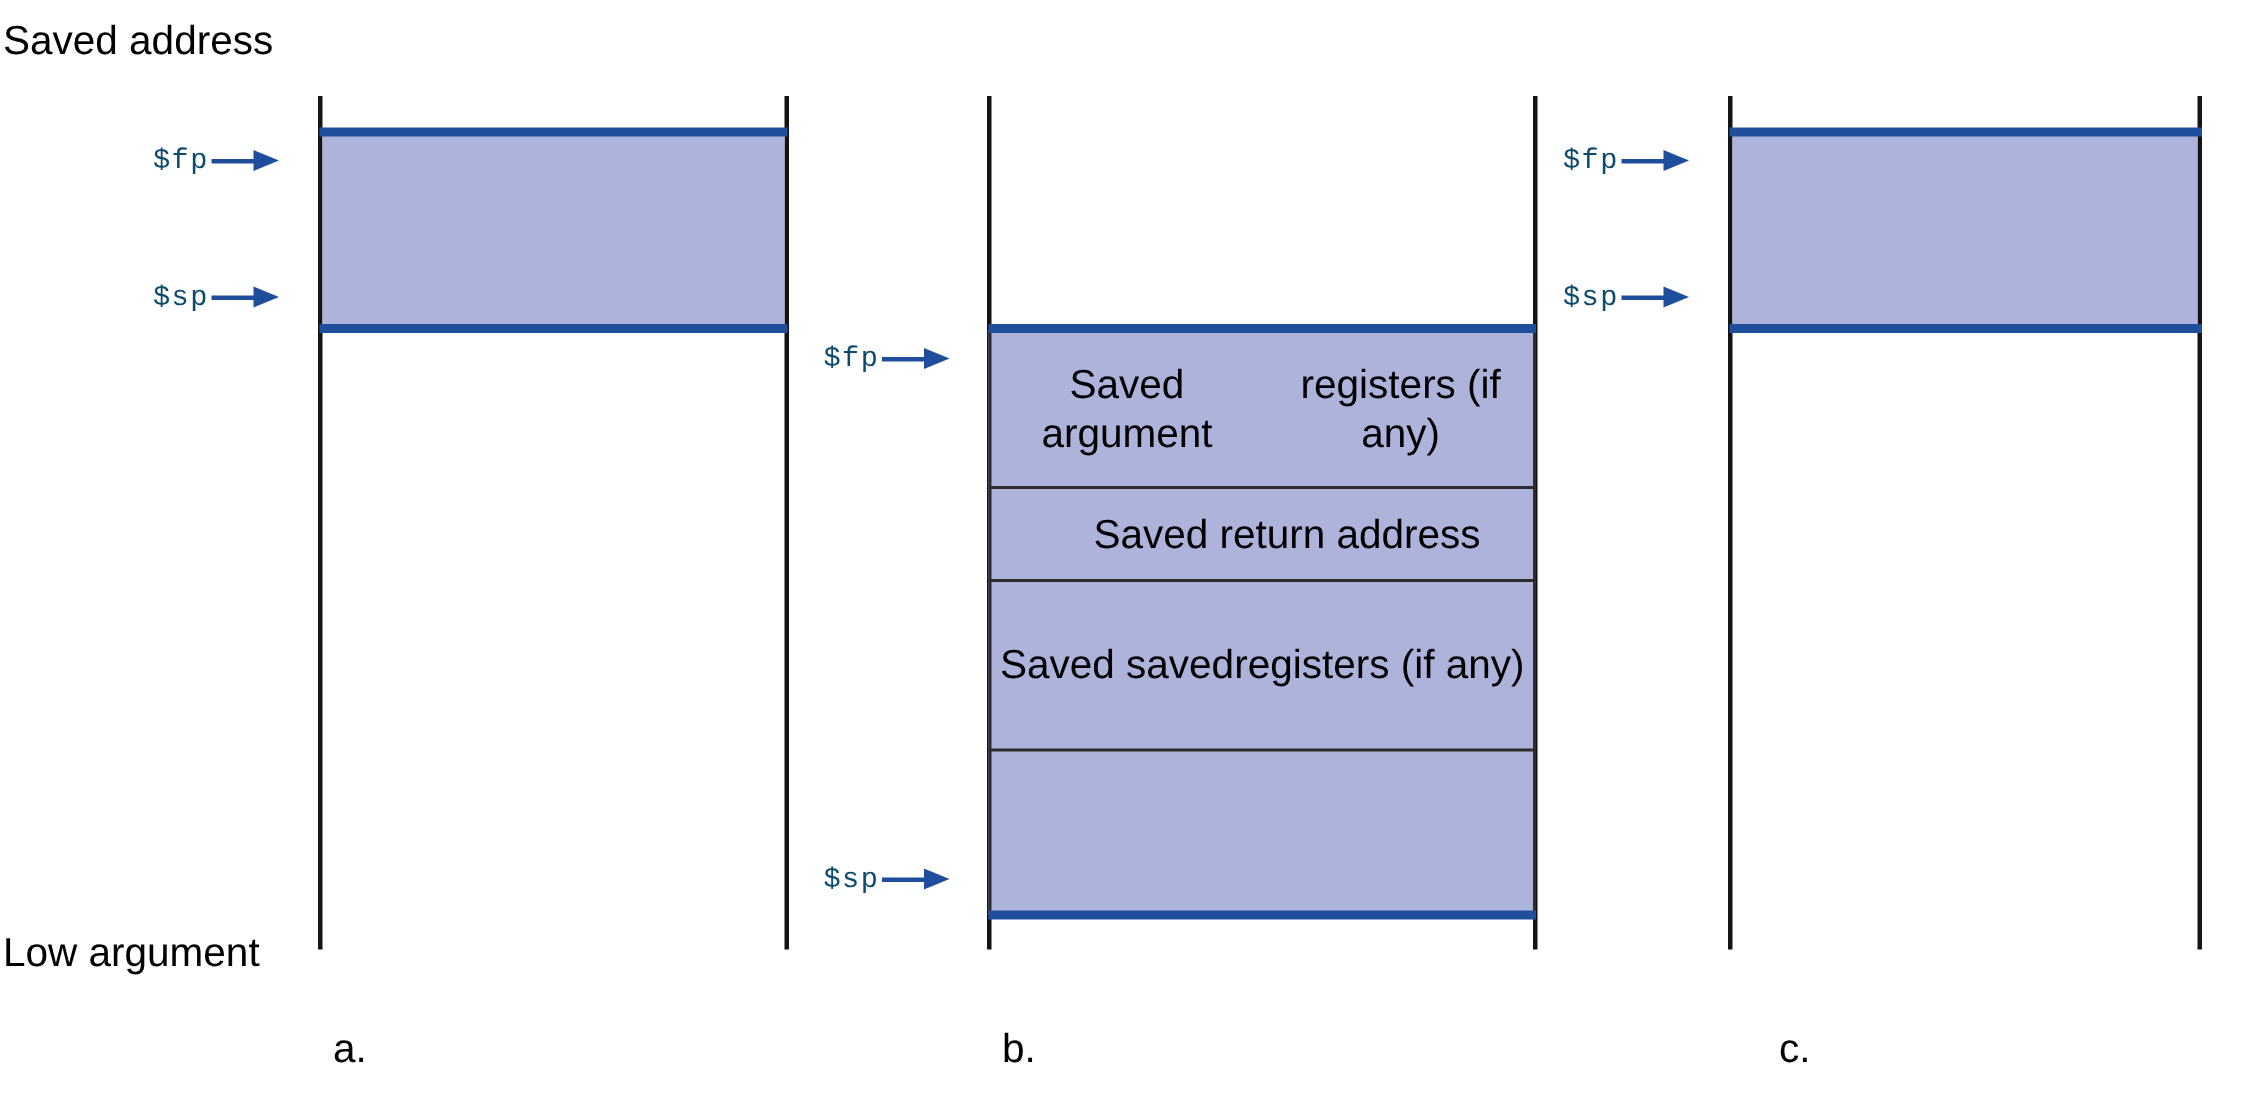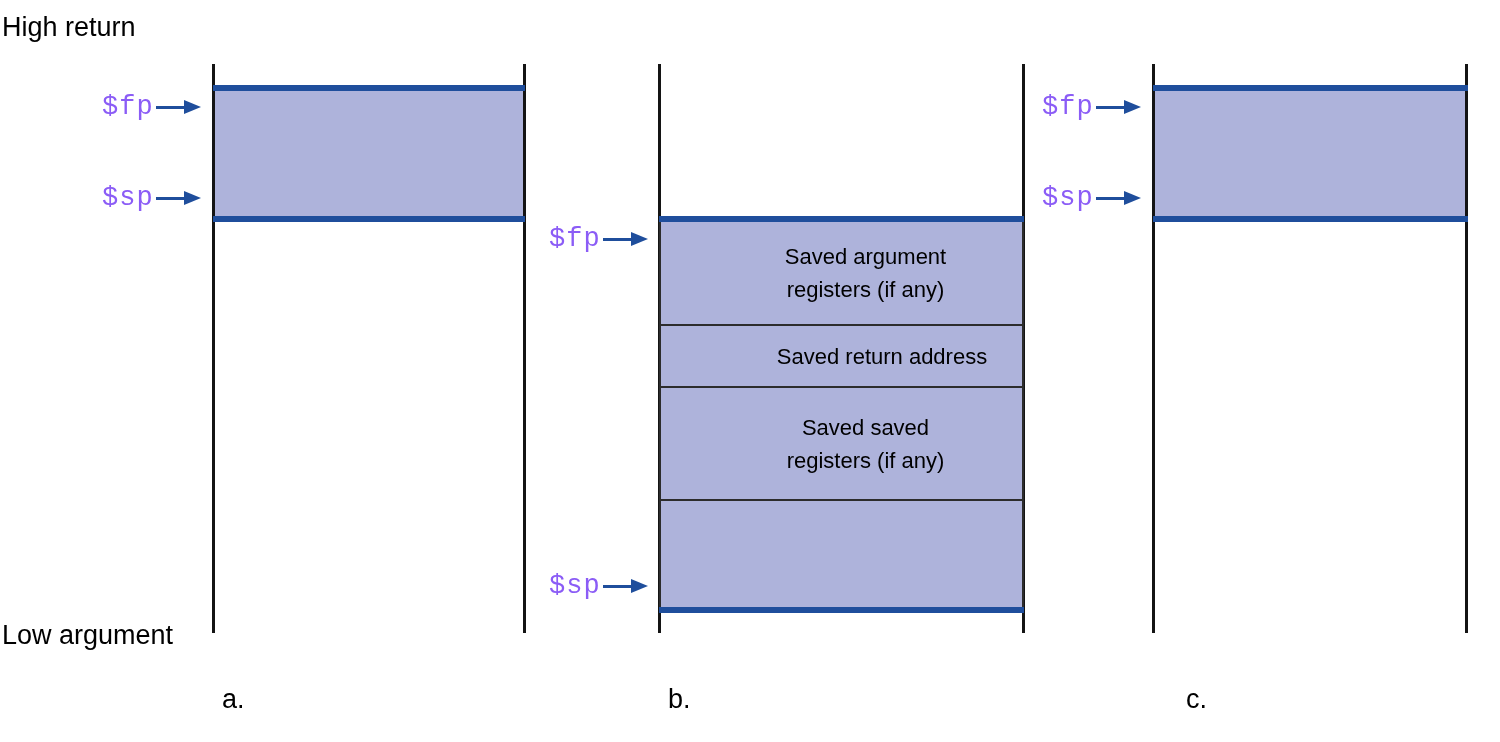--- a/index.html
+++ b/index.html
@@ -68,43 +68,42 @@
     position: absolute;
     height: 2px;
     background: #2c2c2c;
   }
 
   
   .cell-text {
     position: absolute;
     text-align: center;
     font-family: "Liberation Sans", sans-serif;
-    font-size: 22px;
+    font-size: 27px;
     line-height: 33px;
     color: #000000;
     display: flex;
     align-items: center;
     justify-content: center;
-    flex-direction: column;
-    margin-left: 24px;
+    flex-direction: row;
   }
   .cell-text span { display: block; }
 
   
   .reg-ptr {
     position: absolute;
     display: flex;
     align-items: center;
     height: 30px;
   }
   .reg-ptr .reg-name {
     font-family: "Liberation Mono", monospace;
-    font-size: 27px;
+    font-size: 19px;
     line-height: 30px;
-    color: #8b5cf6;
+    color: #0c4a6e;
     letter-spacing: 1px;
     white-space: nowrap;
   }
   .reg-ptr .arrow {
     position: relative;
     display: inline-block;
     margin-left: 2px;
     width: 46px;
     height: 14px;
   }
@@ -125,21 +124,21 @@
     border-top: 7px solid transparent;
     border-bottom: 7px solid transparent;
     border-left: 17px solid #1f4e9c;
   }
 </style>
 </head>
 <body>
 
 <div id="stage">
 
-  <div class="addr-label" id="high-address">High return</div>
+  <div class="addr-label" id="high-address">Saved address</div>
 
   <div class="addr-label" id="low-address">Low argument</div>
 
   <div class="wall" style="left:212px; top:64px; height:569px;"></div>
   <div class="wall" style="left:523px; top:64px; height:569px;"></div>
 
   <div class="block" style="left:215px; top:88px; width:308px; height:132px;"></div>
 
   <div class="navy-rule" style="left:213px; top:85px; width:312px;"></div>
   <div class="navy-rule" style="left:213px; top:216px; width:312px;"></div>

